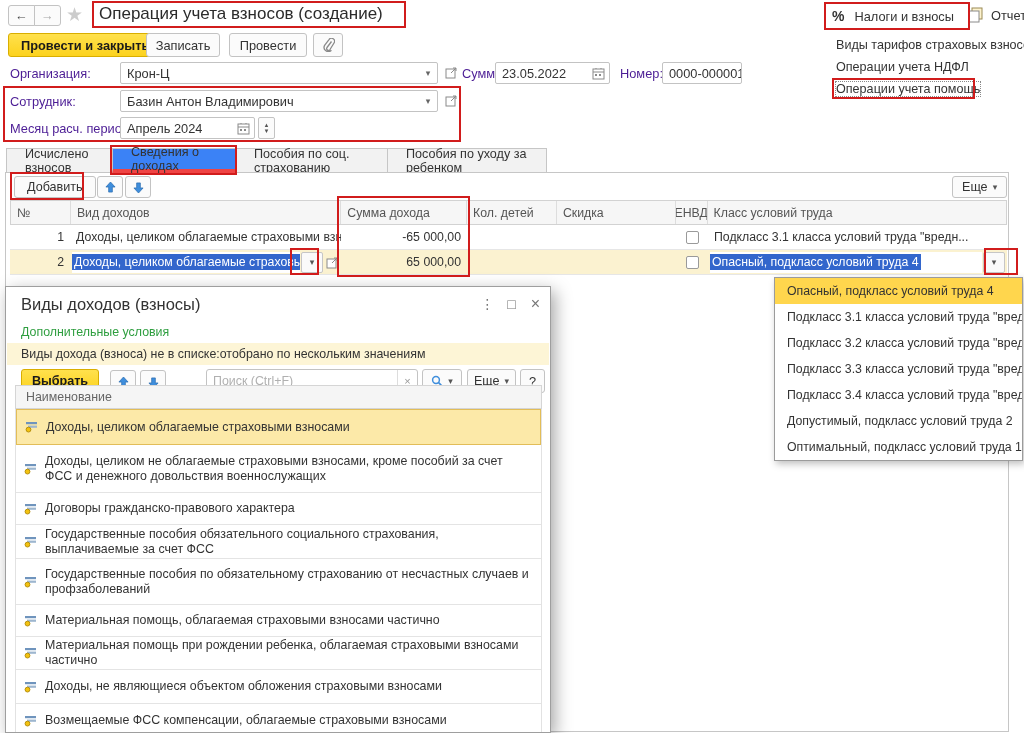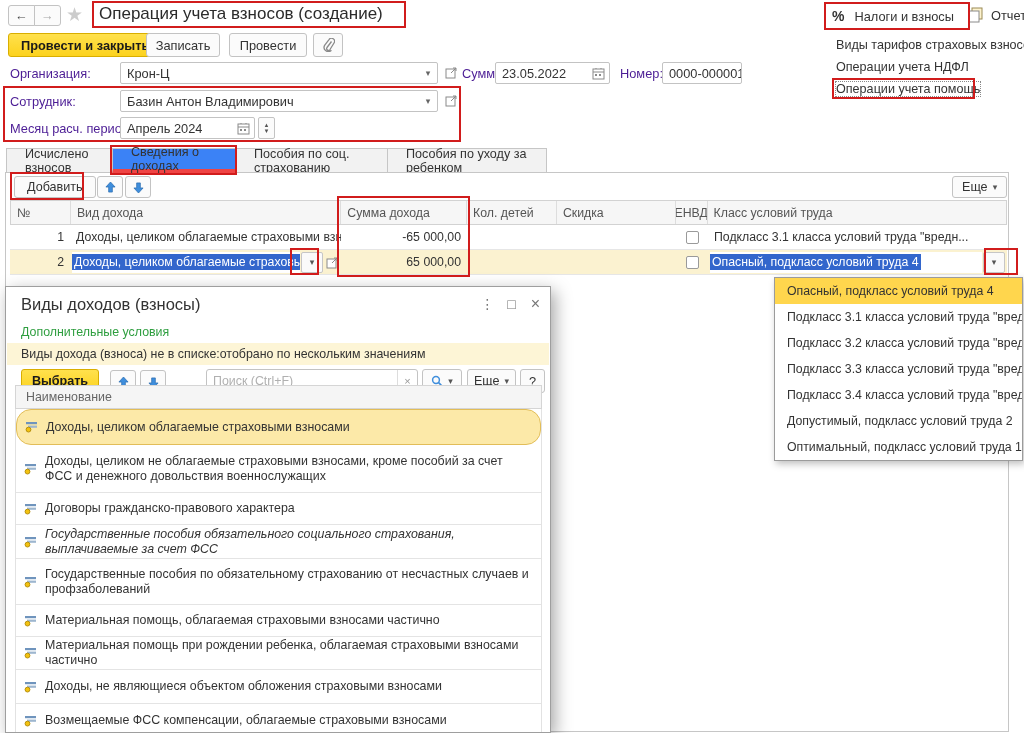--- a/index.html
+++ b/index.html
@@ -198,21 +198,21 @@
         <path d="M6 12 L1 6.5 H4 V1 H8 V6.5 H11 Z" fill="#3f8edc" stroke="#2a6cb0" stroke-width="0.8"></path>
       </svg>
   </div>
   <div class="btn" style="left:952px;top:176px;height:22px;font-size:12.6px;padding:0 9px;">
     <span>Еще</span>
     <span class="arrow-glyph">▾</span>
   </div>
 
   <div class="tbl-row tbl-head" style="top:200px;">
     <div class="cell c0">№</div>
-    <div class="cell c1">Вид дохода</div>
+    <div class="cell c1">Вид доходов</div>
     <div class="cell c2">Сумма дохода</div>
     <div class="cell c3">Кол. детей</div>
     <div class="cell c4">Скидка</div>
     <div class="cell c5" style="padding:0 2px;">ЕНВД</div>
     <div class="cell c6" style="border-right:none;">Класс условий труда</div>
   </div>
 
   <div class="tbl-row" style="top:225px;">
     <div class="cell c0 num-cell">1</div>
     <div class="cell c1">Доходы, целиком облагаемые страховыми взнос...</div>
@@ -298,21 +298,21 @@
       <span class="arrow-glyph">▾</span>
     </div>
     <div class="btn m-btn" style="left:461px;top:82px;width:49px;padding:0 8px;font-size:12.6px;">
       <span>Еще</span>
       <span class="arrow-glyph">▾</span>
     </div>
     <div class="btn m-btn" style="left:514px;top:82px;width:25px;padding:0;">?</div>
 
     <div class="list-header">Наименование</div>
     <div class="m-list">
-      <div class="m-item m-item-sel" style="height:36px;border-radius:15px;">
+      <div class="m-item m-item-sel" style="height:36px;">
         <svg class="item-icon" width="13" height="12" viewBox="0 0 13 12">
             <rect x="1" y="1" width="11" height="2.2" fill="#6f94bd"></rect>
             <rect x="3" y="4.6" width="9" height="2.2" fill="#9db6cf"></rect>
             <circle cx="3.5" cy="8.6" r="2.4" fill="#f3c20f" stroke="#b8900a"></circle>
           </svg>
         <span class="txt">Доходы, целиком облагаемые страховыми взносами</span>
       </div>
       <div class="m-item" style="height:48px;">
         <svg class="item-icon" width="13" height="12" viewBox="0 0 13 12">
             <rect x="1" y="1" width="11" height="2.2" fill="#6f94bd"></rect>
@@ -322,21 +322,21 @@
         <span class="txt">Доходы, целиком не облагаемые страховыми взносами, кроме пособий за счет ФСС и денежного довольствия военнослужащих</span>
       </div>
       <div class="m-item" style="height:32px;">
         <svg class="item-icon" width="13" height="12" viewBox="0 0 13 12">
             <rect x="1" y="1" width="11" height="2.2" fill="#6f94bd"></rect>
             <rect x="3" y="4.6" width="9" height="2.2" fill="#9db6cf"></rect>
             <circle cx="3.5" cy="8.6" r="2.4" fill="#f3c20f" stroke="#b8900a"></circle>
           </svg>
         <span class="txt">Договоры гражданско-правового характера</span>
       </div>
-      <div class="m-item" style="height:34px;font-style:italic;">
+      <div class="m-item" style="height:34px;">
         <svg class="item-icon" width="13" height="12" viewBox="0 0 13 12">
             <rect x="1" y="1" width="11" height="2.2" fill="#6f94bd"></rect>
             <rect x="3" y="4.6" width="9" height="2.2" fill="#9db6cf"></rect>
             <circle cx="3.5" cy="8.6" r="2.4" fill="#f3c20f" stroke="#b8900a"></circle>
           </svg>
         <span class="txt">Государственные пособия обязательного социального страхования, выплачиваемые за счет ФСС</span>
       </div>
       <div class="m-item" style="height:46px;">
         <svg class="item-icon" width="13" height="12" viewBox="0 0 13 12">
             <rect x="1" y="1" width="11" height="2.2" fill="#6f94bd"></rect>

